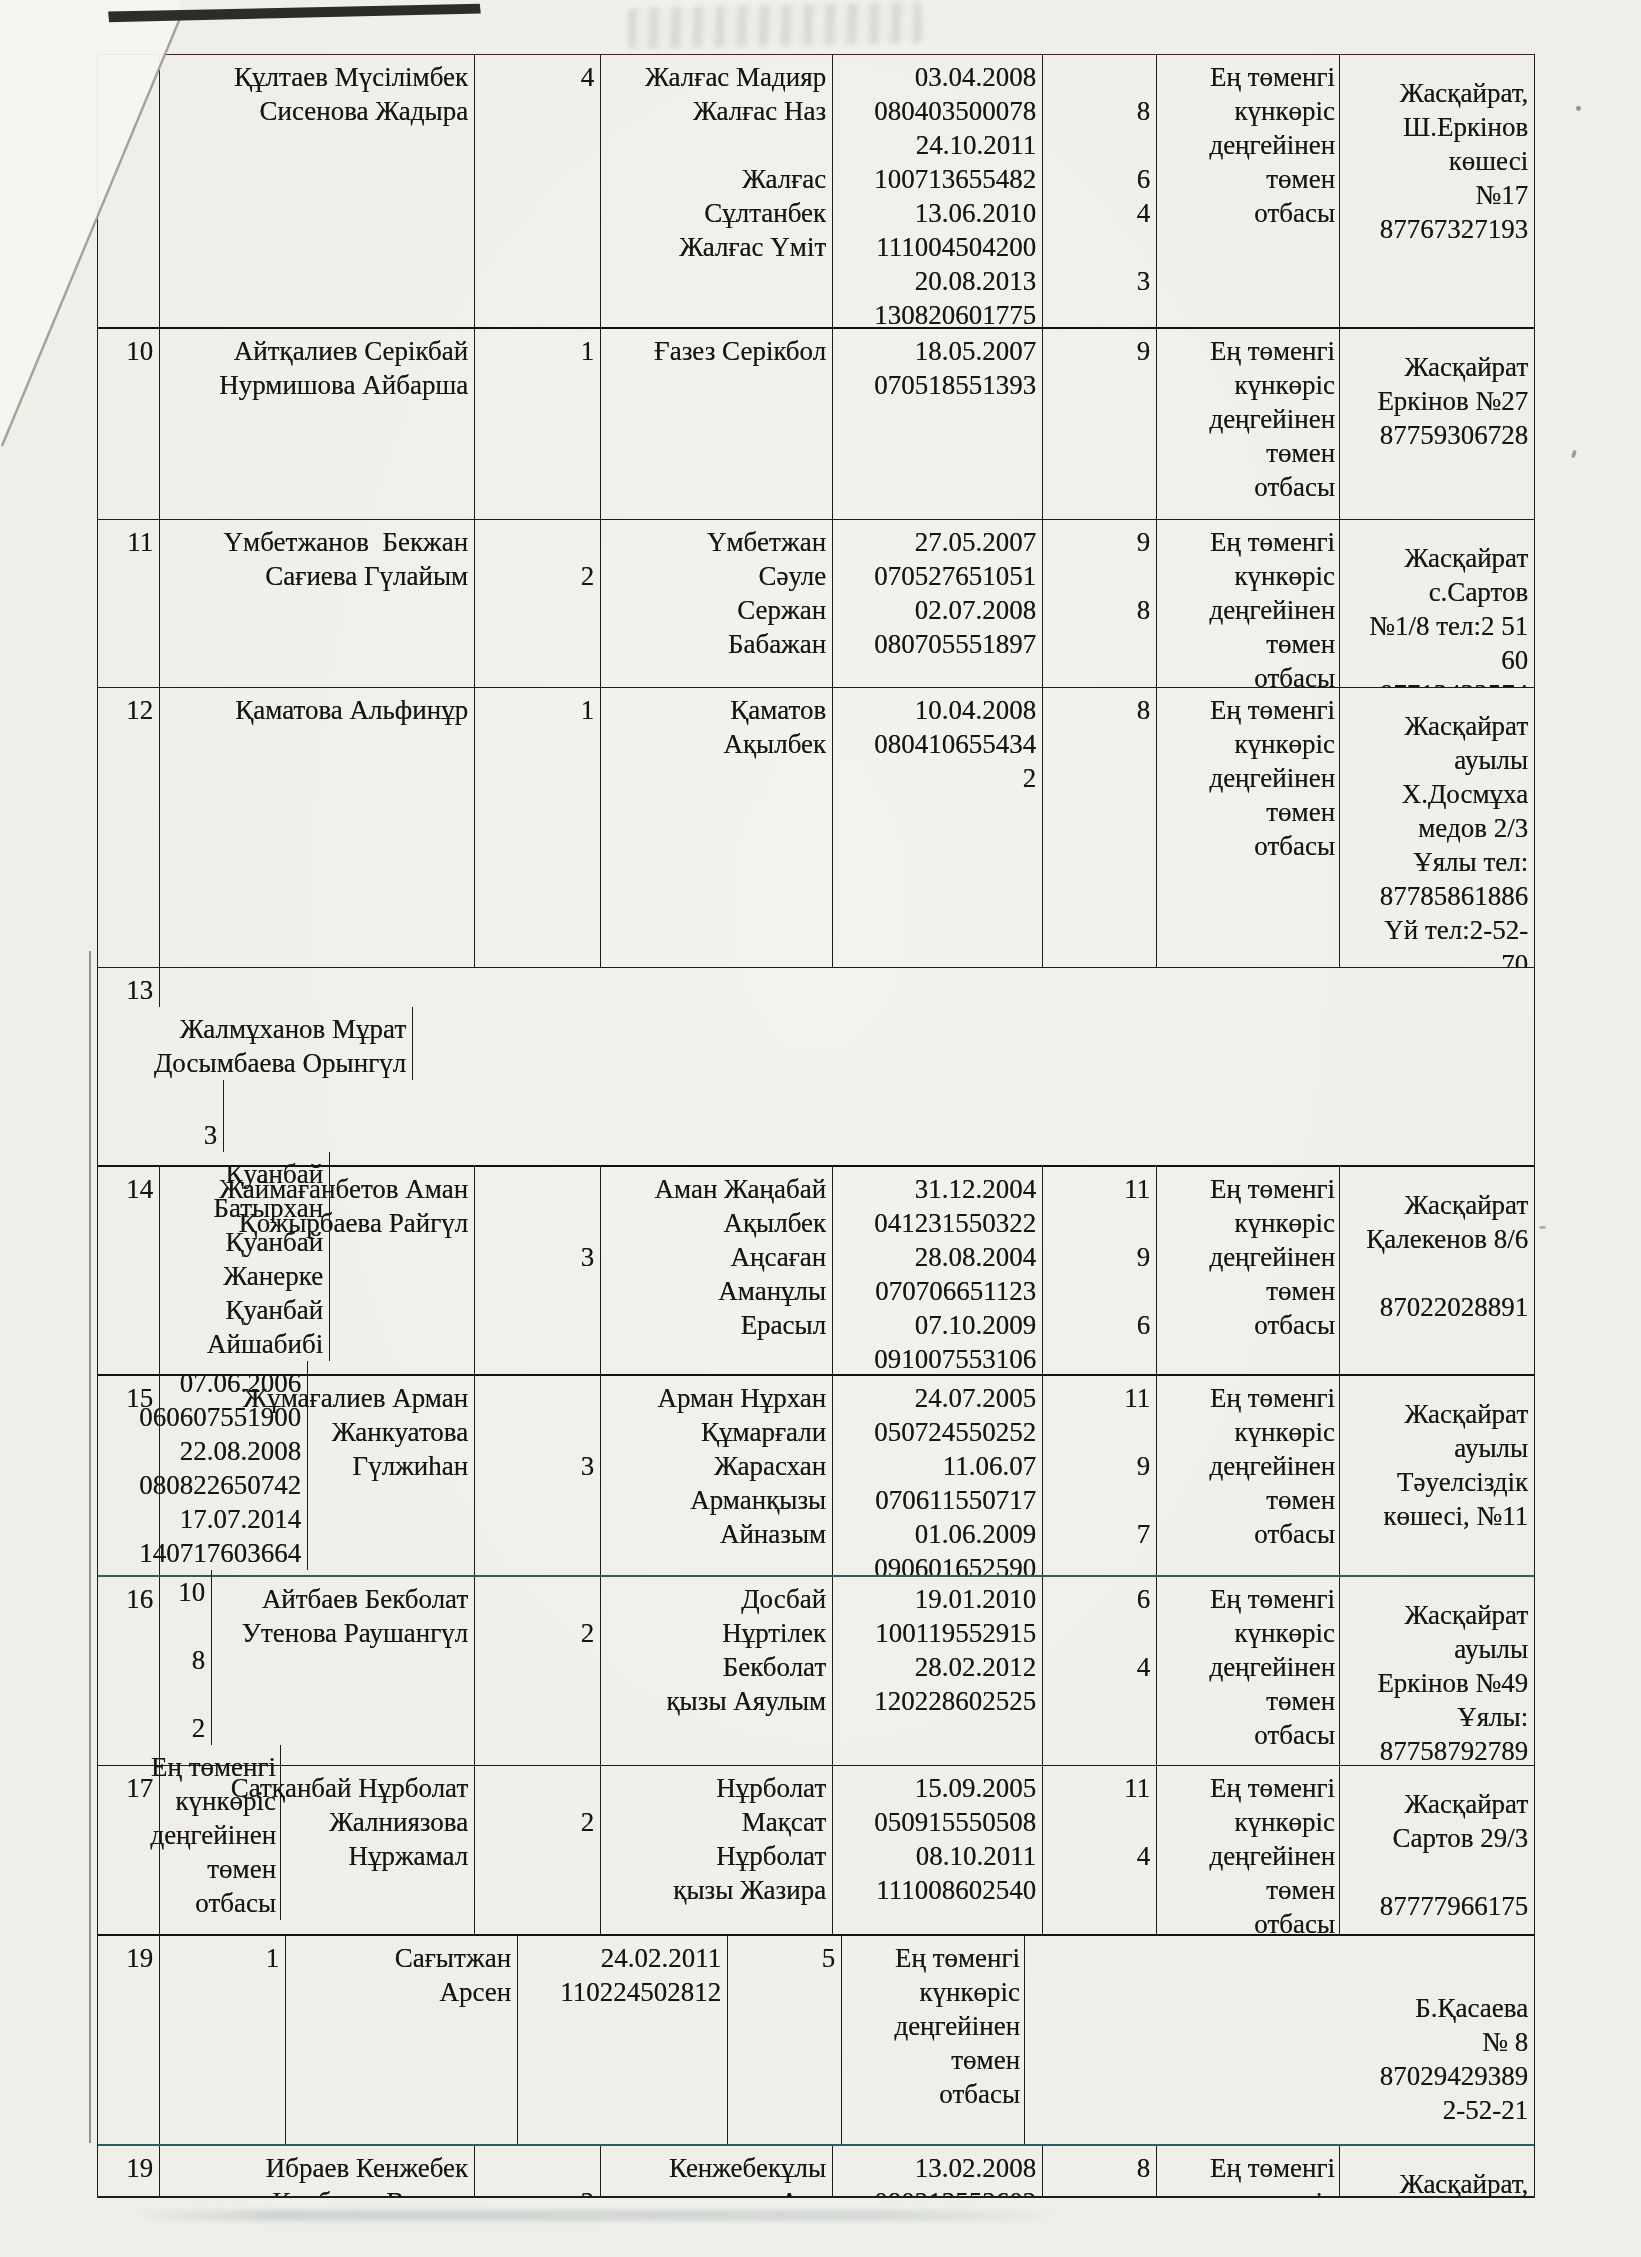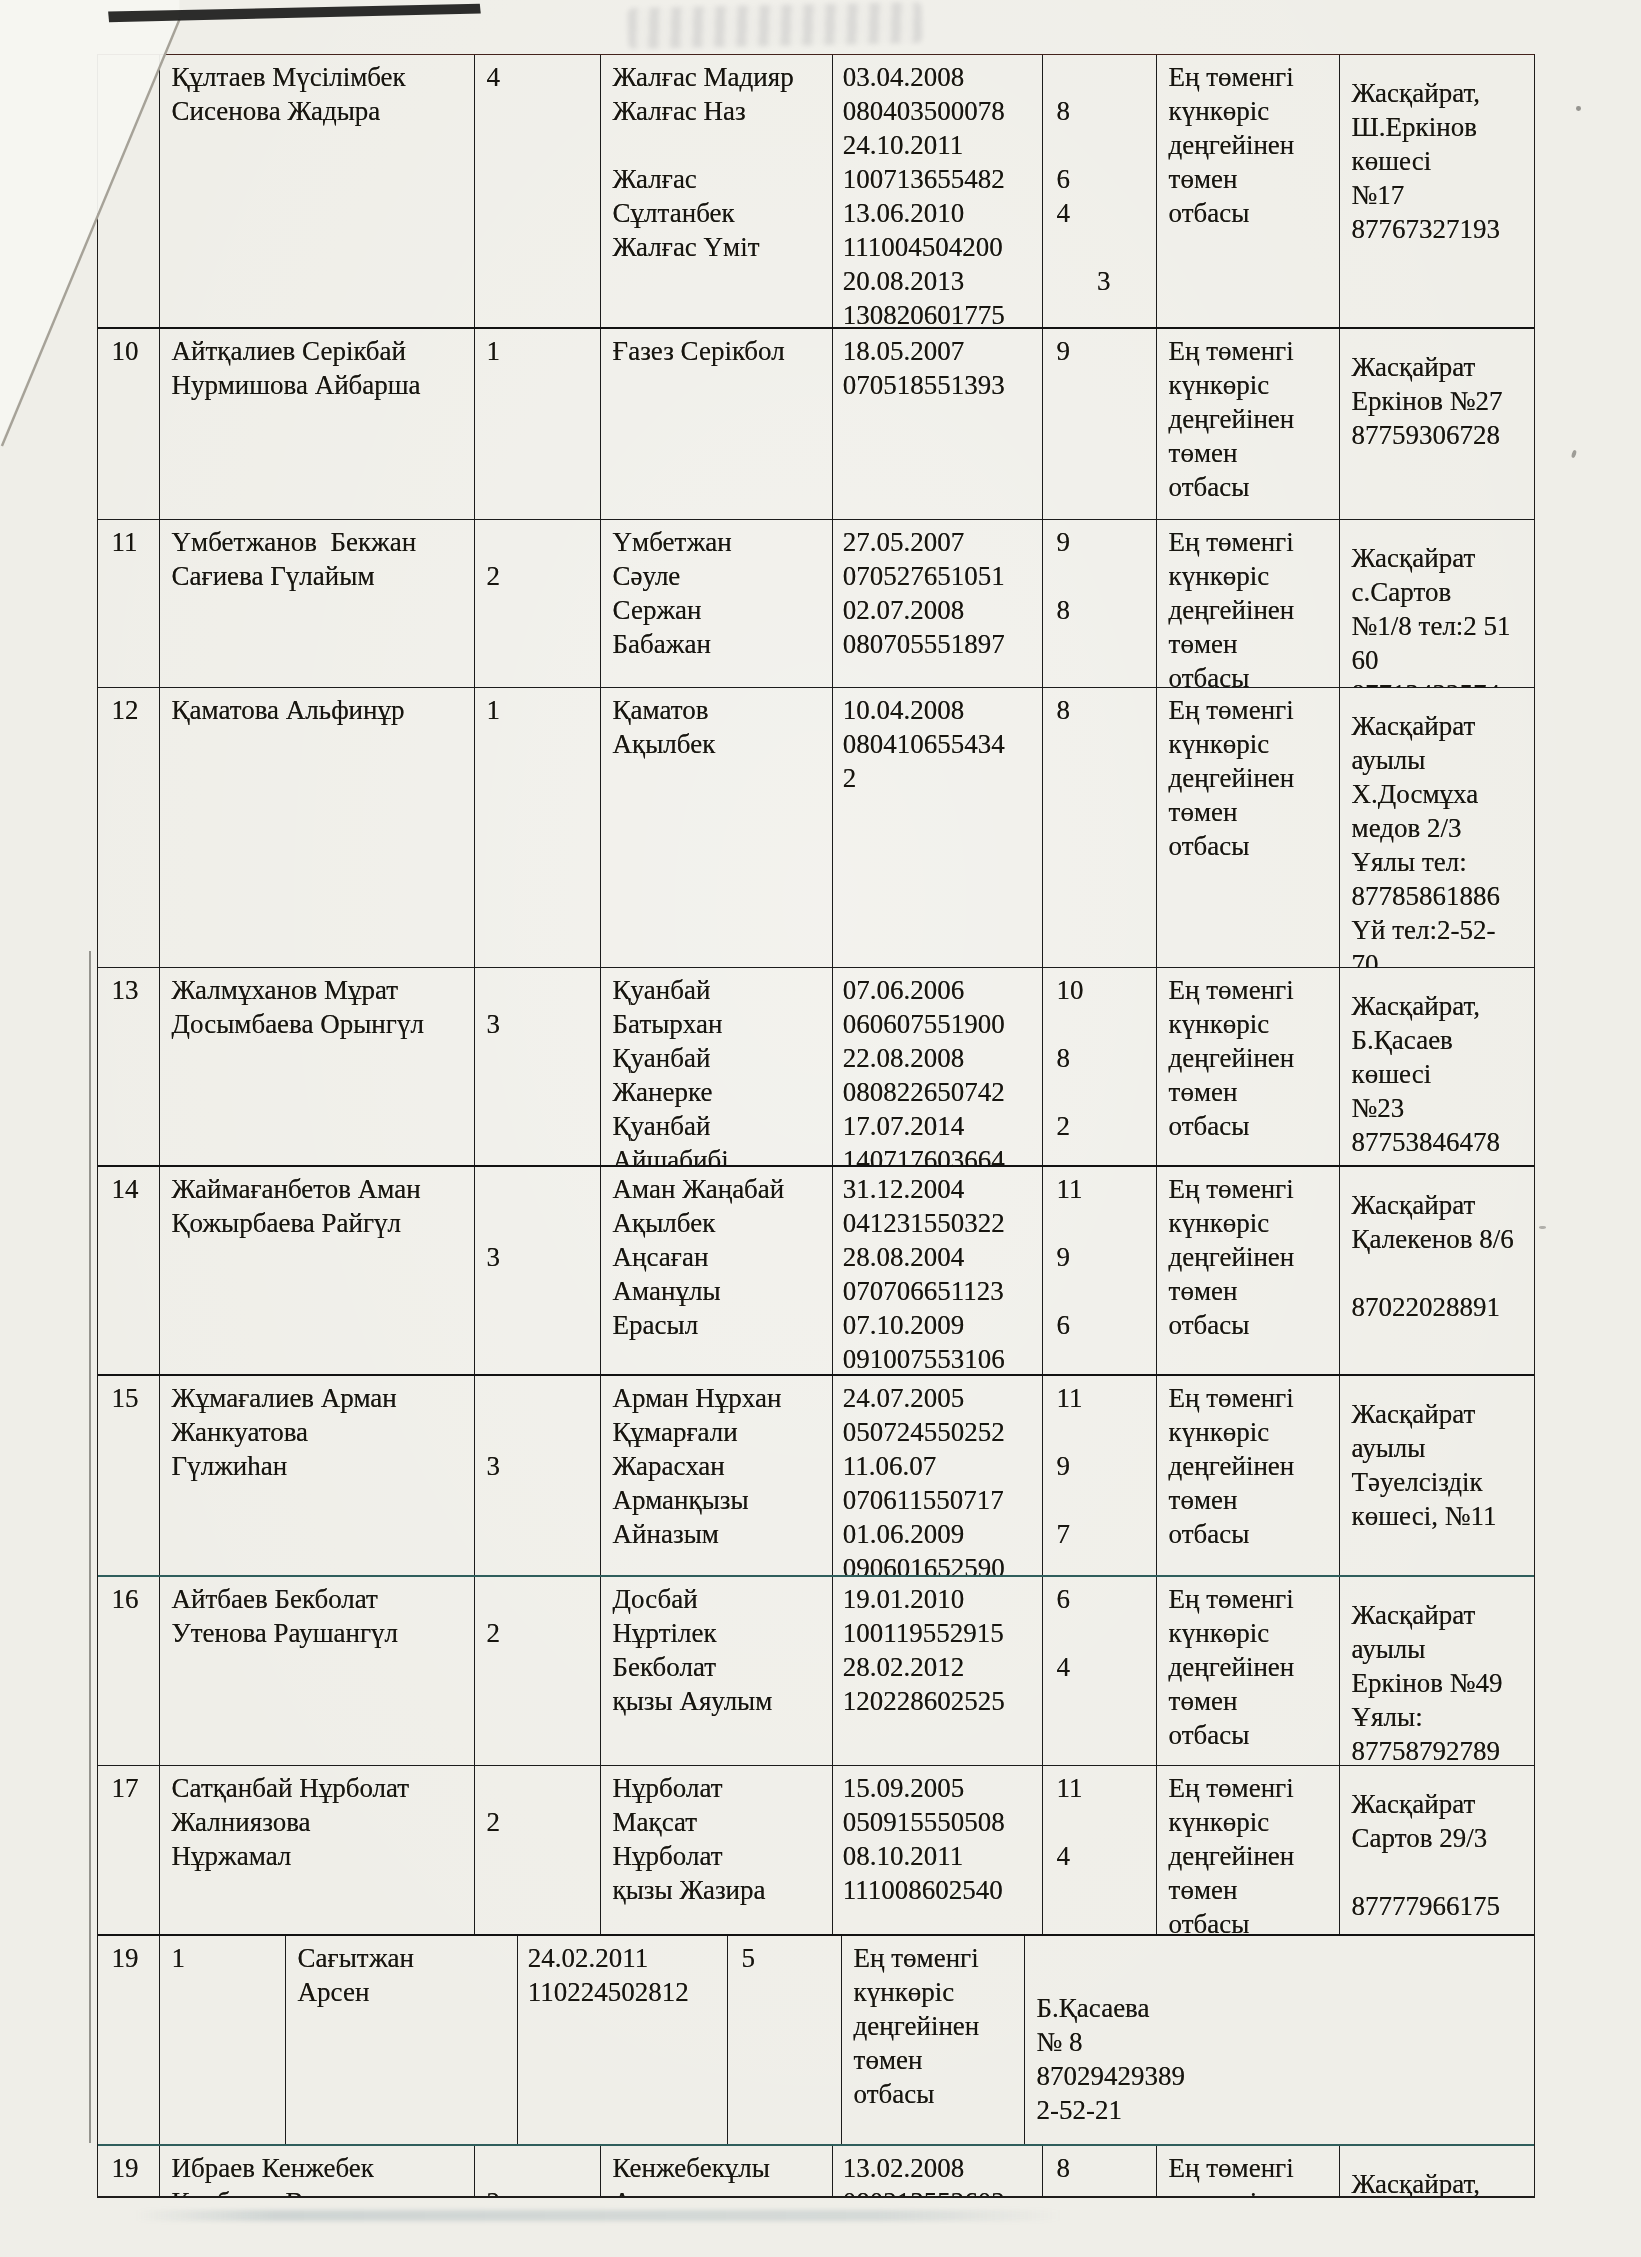--- a/index.html
+++ b/index.html
@@ -17,21 +17,21 @@
   .scan-table{
     position:absolute;left:97px;top:54px;
     width:1438px;height:2144px;
     border:1.9px solid #1f1d1b;
     border-top-color:#44231c;
     border-bottom-width:2.9px;
     overflow:hidden;
     box-sizing:border-box;
     z-index:1;
   }
-  .row{display:flex;width:100%;border-bottom:1.9px solid #1c1c1c;box-sizing:border-box;}
+  .row{display:flex;width:100%;border-bottom:1.9px solid #1c1c1c;box-sizing:border-box;text-align:right;}
   .row.thick-bottom{border-bottom-width:2.9px;border-bottom-color:#121212;}
   .row.teal-bottom{border-bottom-color:#2f5e5c;border-bottom-width:2.9px;}
   .row.no-bottom{border-bottom:none;}
   .cell{
     flex:none;box-sizing:border-box;
     border-right:1.9px solid #1c1c1c;
     padding:4.8px 5.8px 0 11.6px;
     font-size:27px;line-height:34px;
     white-space:pre-wrap;
     overflow:hidden;
@@ -176,21 +176,21 @@
     <div class="cell c-address">Жасқайрат
 ауылы
 Х.Досмұха
 медов 2/3
 Ұялы тел:
 87785861886
 Үй тел:2-52-
 70</div>
   </div>
 
-  <div class="row thick-bottom" style="height: 199px;">
+  <div class="row thick-bottom" style="height: 199px; flex-direction: column;">
     <div class="cell c-num">13</div>
     <div class="cell c-parents">Жалмұханов Мұрат
 Досымбаева Орынгүл</div>
     <div class="cell c-count">
 3</div>
     <div class="cell c-children">Қуанбай
 Батырхан
 Қуанбай
 Жанерке
 Қуанбай

